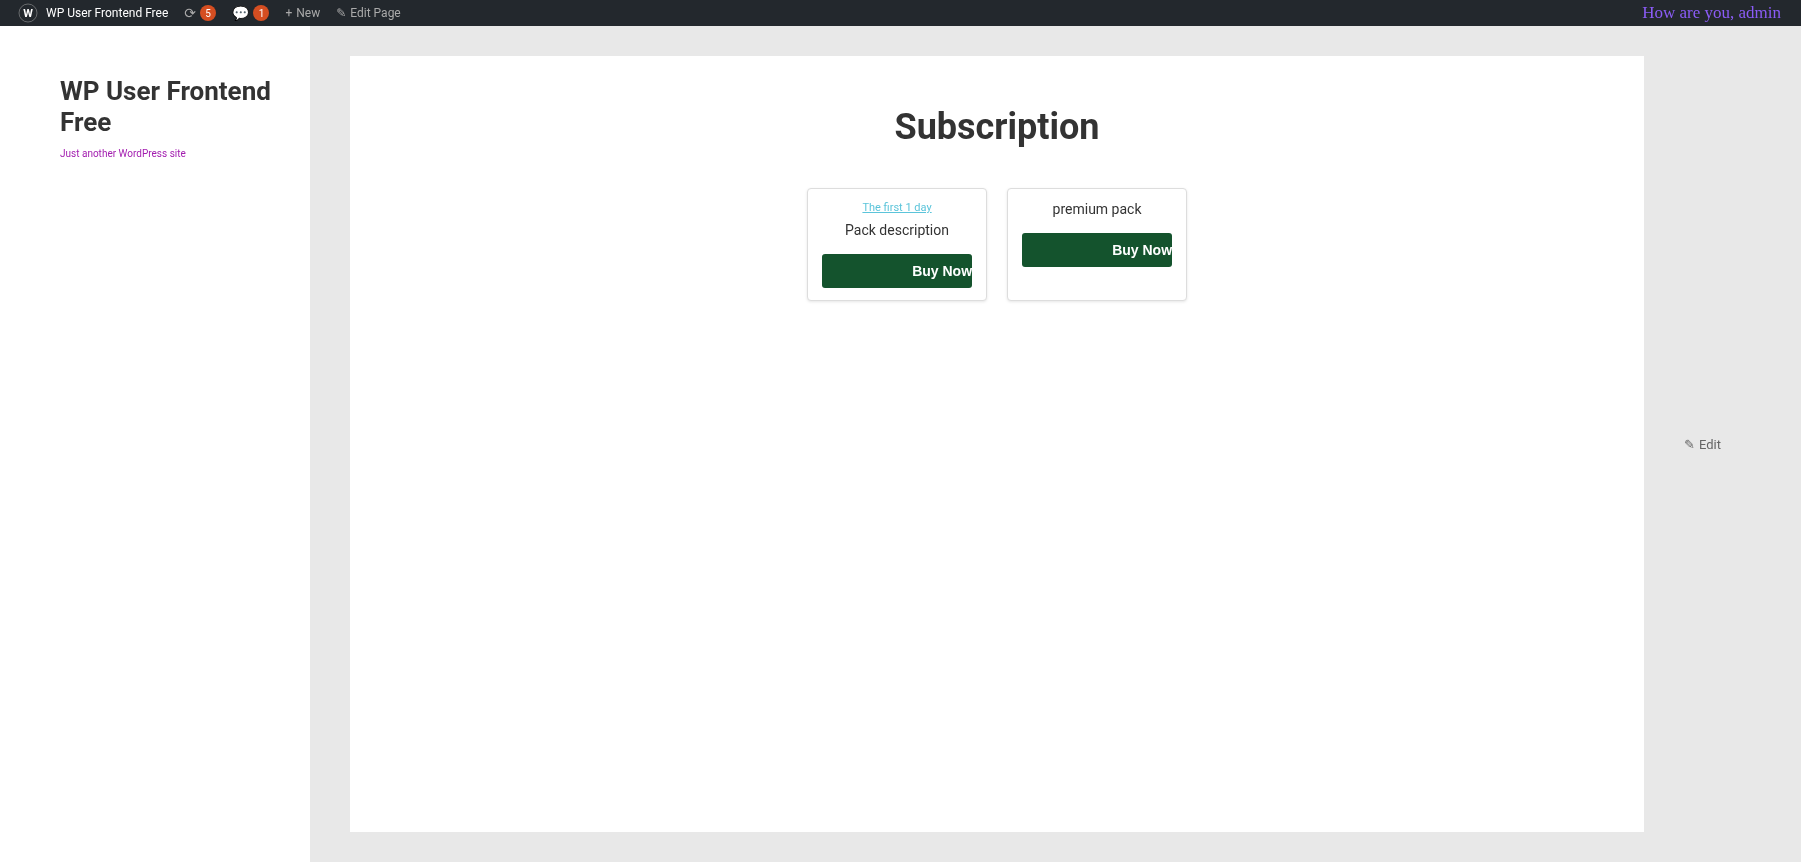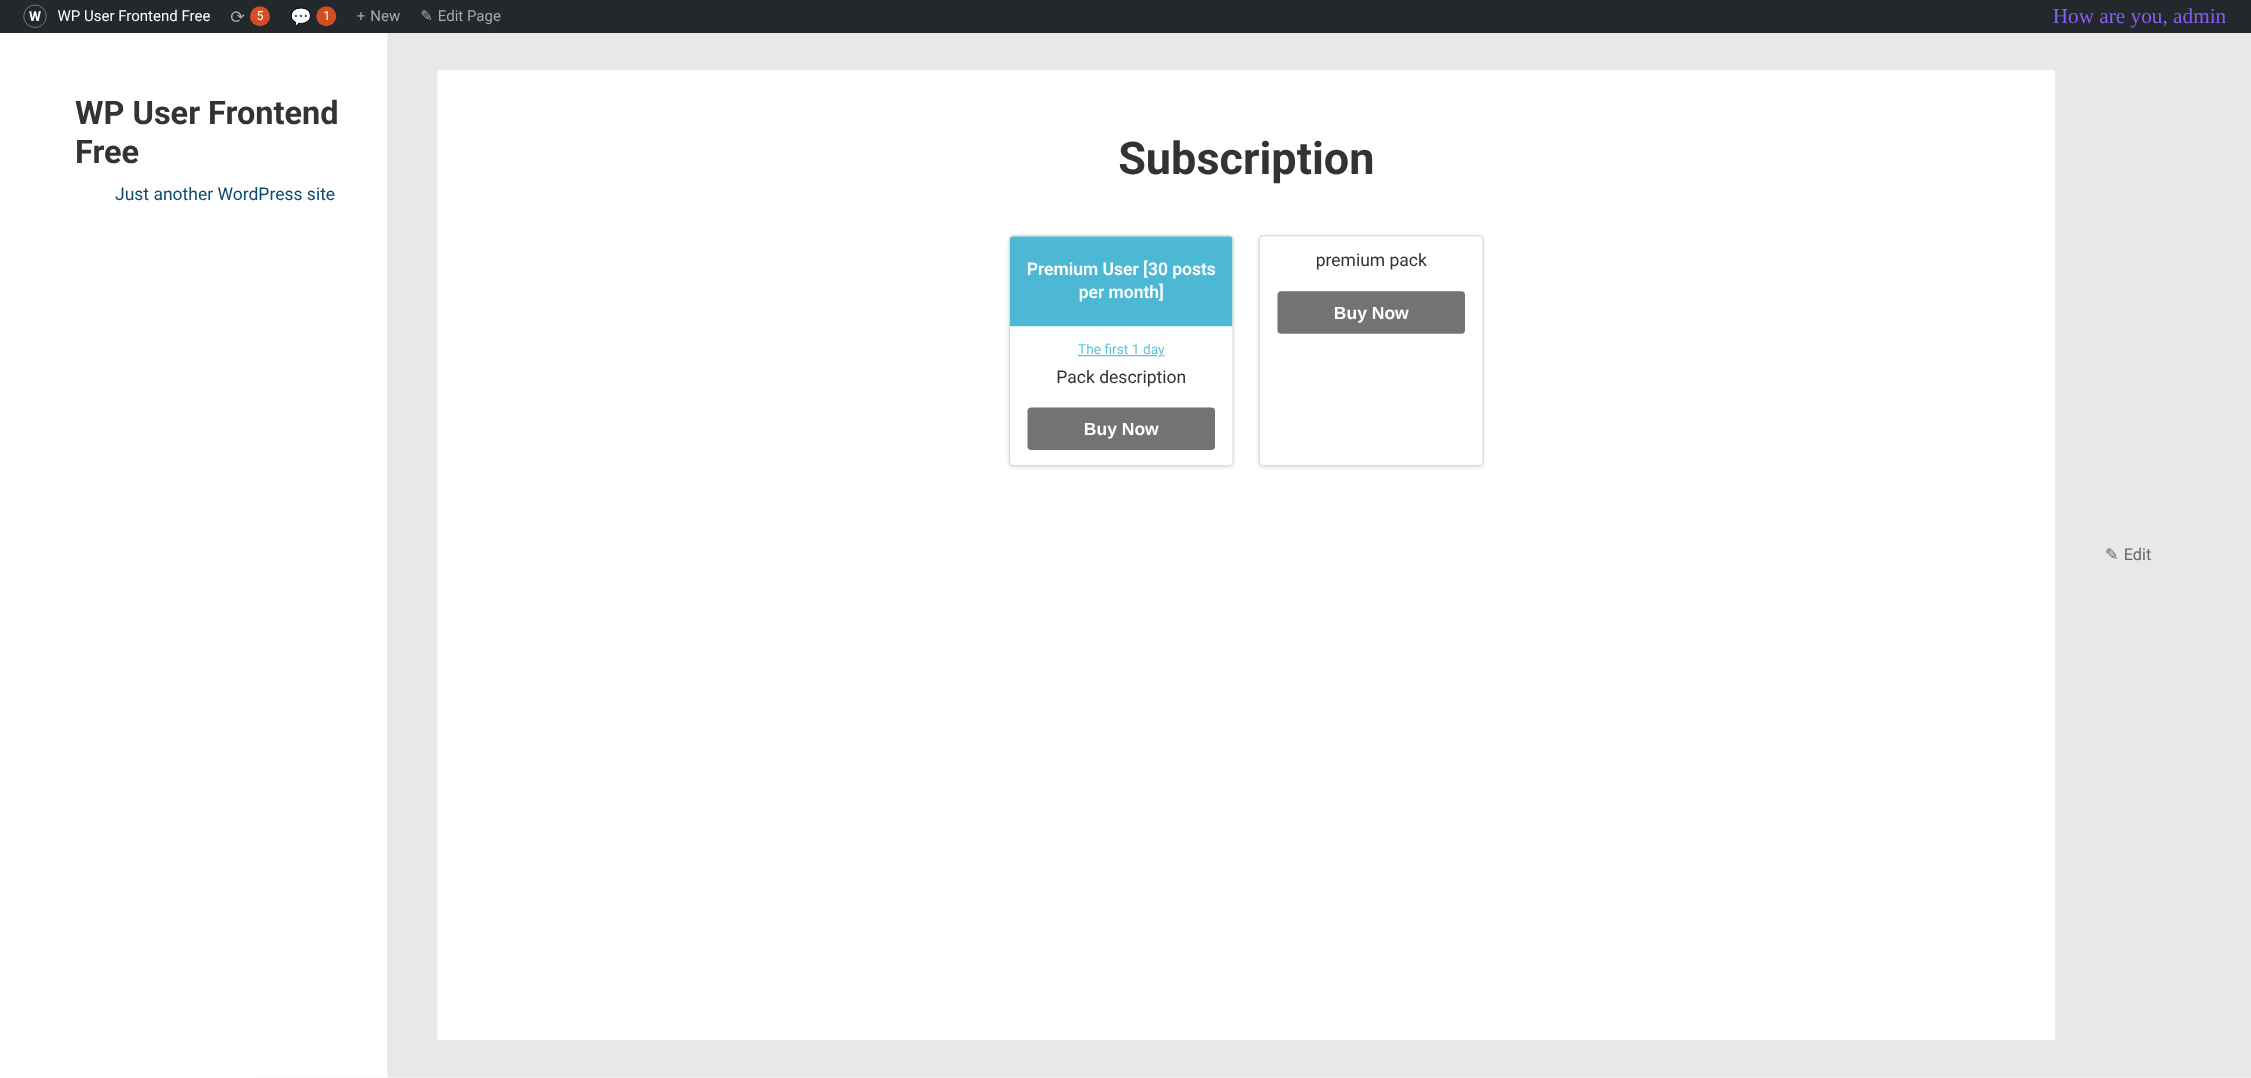--- a/index.html
+++ b/index.html
@@ -72,23 +72,22 @@
       padding: 50px 30px 30px 60px;
     }
     .site-title {
       font-size: 26px;
       font-weight: 700;
       color: #333;
       line-height: 1.2;
       margin-bottom: 10px;
     }
     .site-tagline {
-      font-size: 14px;
-      color: #0c4a6e;
-      margin-left: 32px;
+      font-size: 10px;
+      color: #a21caf;
     }
 
     
     .main-content {
       flex: 1;
       background: #e8e8e8;
       padding: 30px 40px;
       display: flex;
       flex-direction: row;
     }
@@ -175,28 +174,28 @@
     .card-description {
       font-size: 14px;
       color: #333;
       font-weight: 400;
       margin-bottom: 16px;
     }
     .buy-now-btn {
       display: block;
       width: 100%;
       padding: 9px 0;
-      background: #737373;
+      background: #14532d;
       color: #fff;
       border: none;
       border-radius: 3px;
       font-size: 14px;
       font-weight: 600;
       cursor: pointer;
-      text-align: center;
+      text-align: right;
     }
 
     
     .content-footer {
       background: #e8e8e8;
       padding: 15px 40px;
       display: flex;
       justify-content: center;
     }
     .edit-link {
@@ -248,23 +247,20 @@
     <p class="site-tagline">Just another WordPress site</p>
   </aside>
 
   <main class="main-content">
     <div class="content-box">
       <h2 class="page-heading">Subscription</h2>
 
       <div class="cards-row">
 
         <div class="subscription-card">
-          <div class="card-header">
-            <span>Premium User [30 posts per month]</span>
-          </div>
           <div class="card-body">
             <p class="card-trial">The first 1 day</p>
             <p class="card-description">Pack description</p>
             <button class="buy-now-btn">Buy Now</button>
           </div>
         </div>
 
         <div class="subscription-card">
           <div class="card-body">
             <p class="card-description">premium pack</p>

